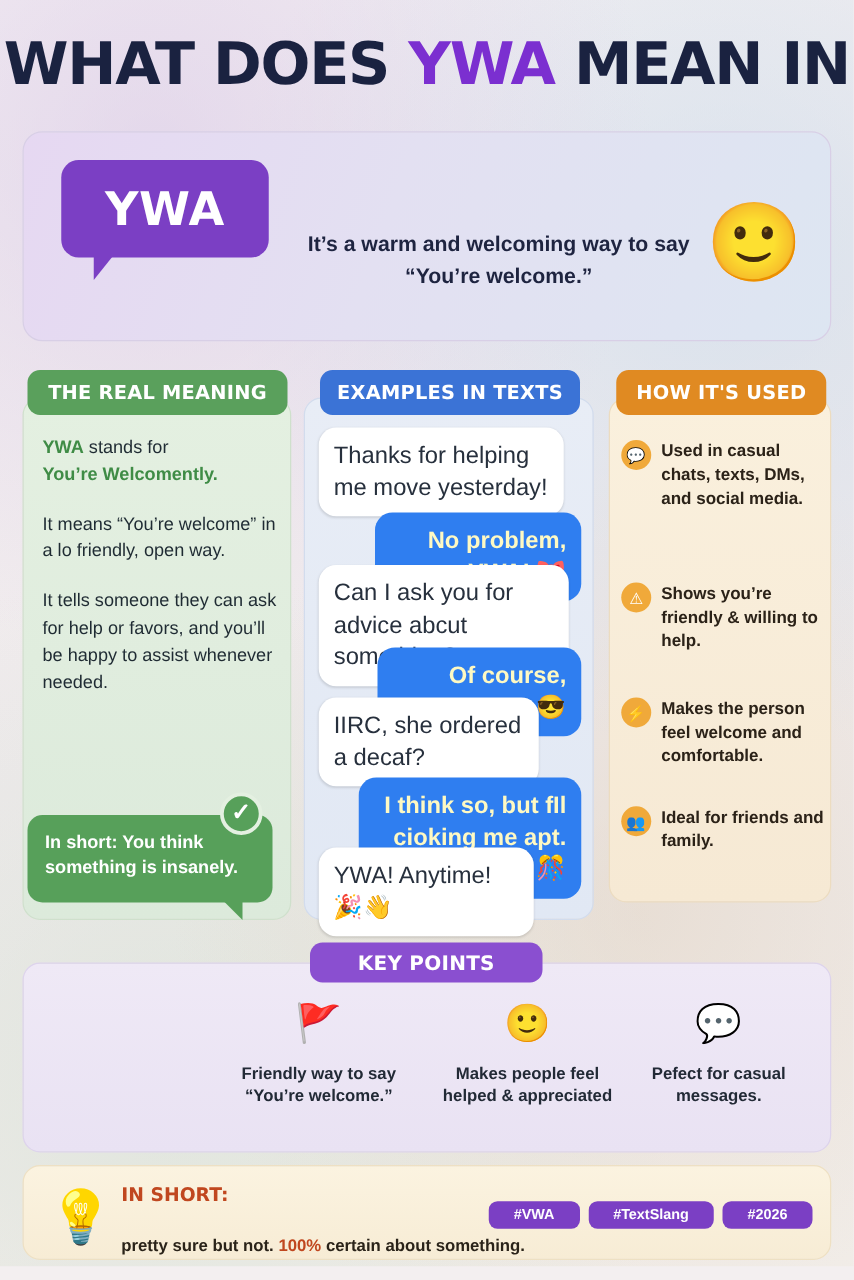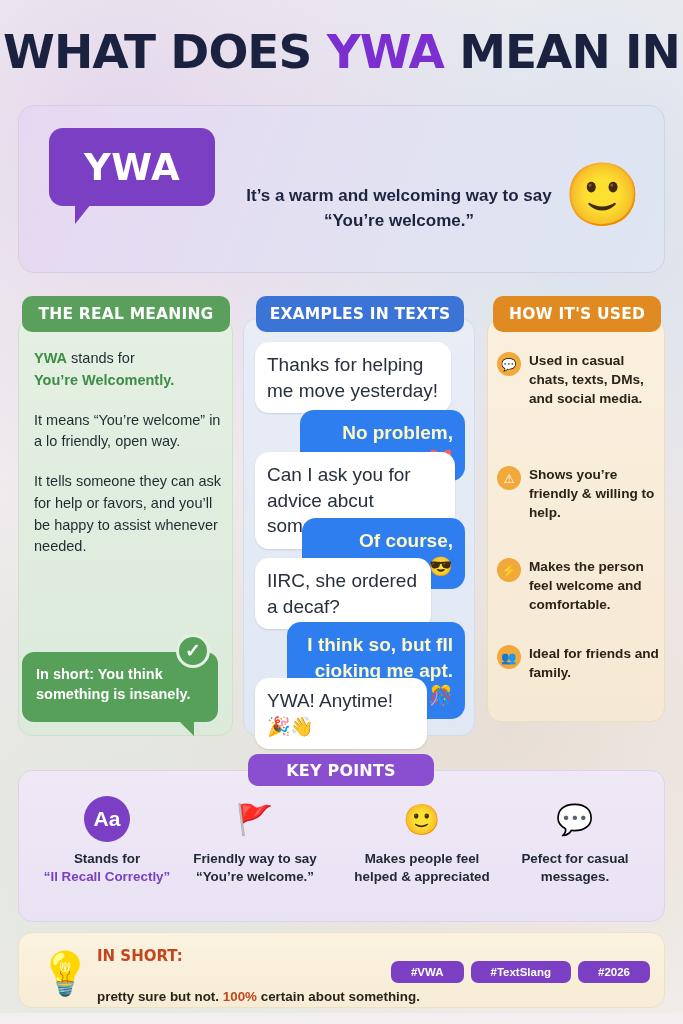--- a/index.html
+++ b/index.html
@@ -259,27 +259,20 @@
     <div class="use-tx">Makes the person feel welcome and comfortable.</div>
   </div>
   <div class="use-item" style="top:645px;">
     <div class="use-ic">👥</div>
     <div class="use-tx">Ideal for friends and family.</div>
   </div>
 
   <div id="keypoints"></div>
   <div class="col-head" id="head-kp">KEY POINTS</div>
 
-  <div class="kp" style="left:32px;">
-    <div class="kp-ic" style="background:#7b3fc4;">Aa</div>
-    <div class="kp-t">
-      <span>Stands for</span><br>
-      <span class="pu">“Il Recall Correctly”</span>
-    </div>
-  </div>
 
   <div class="kp" style="left:180px;">
     <div class="kp-ic" style="font-size:30px;">🚩</div>
     <div class="kp-t">
       <span>Friendly way to say</span><br>
       <span>“You’re welcome.”</span>
     </div>
   </div>
 
   <div class="kp" style="left:347px;">

